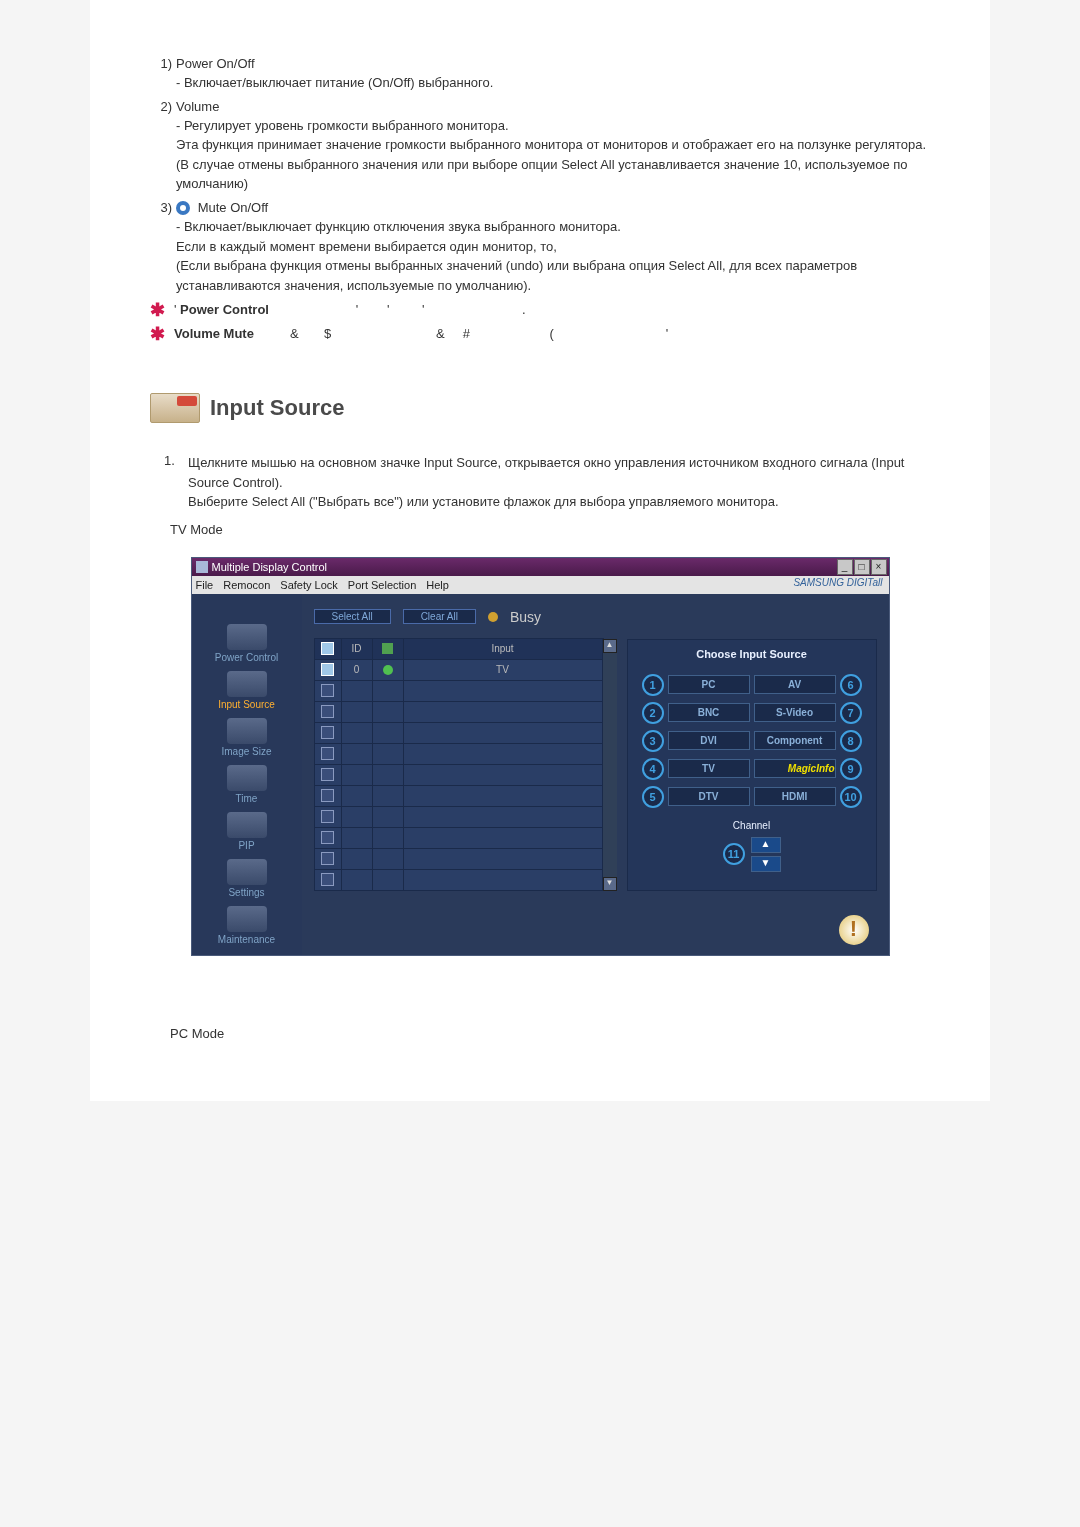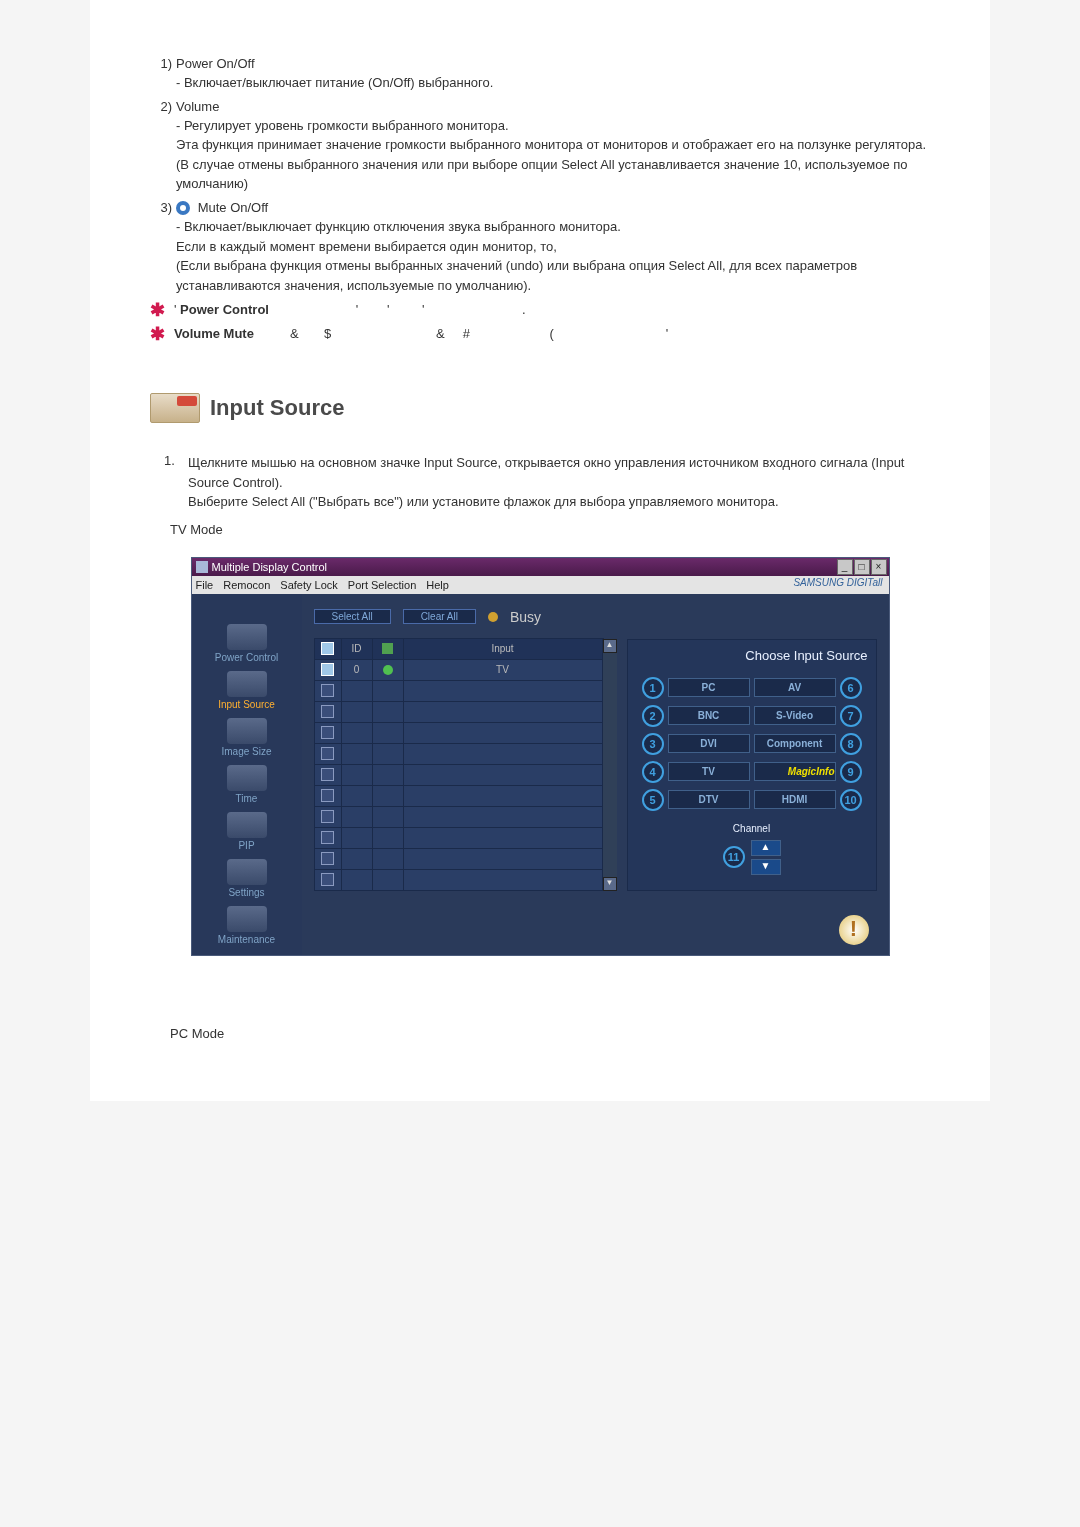--- a/index.html
+++ b/index.html
@@ -321,24 +321,24 @@
     flex: 1;
     background: #304058;
   }
   .right-panel {
     flex: 1;
     border: 1px solid #1a2a4a;
     background: #24365a;
     padding: 8px 8px 10px 8px;
   }
   .rp-title {
-    text-align: right;
+    text-align: center;
     color: #e8f0ff;
-    font-size: 13px;
-    font-weight: normal;
+    font-size: 11px;
+    font-weight: bold;
     margin-bottom: 14px;
   }
   .rp-grid {
     display: grid;
     grid-template-columns: auto 1fr 1fr auto;
     gap: 6px 4px;
     align-items: center;
     padding: 0 6px;
   }
   .num-badge {

